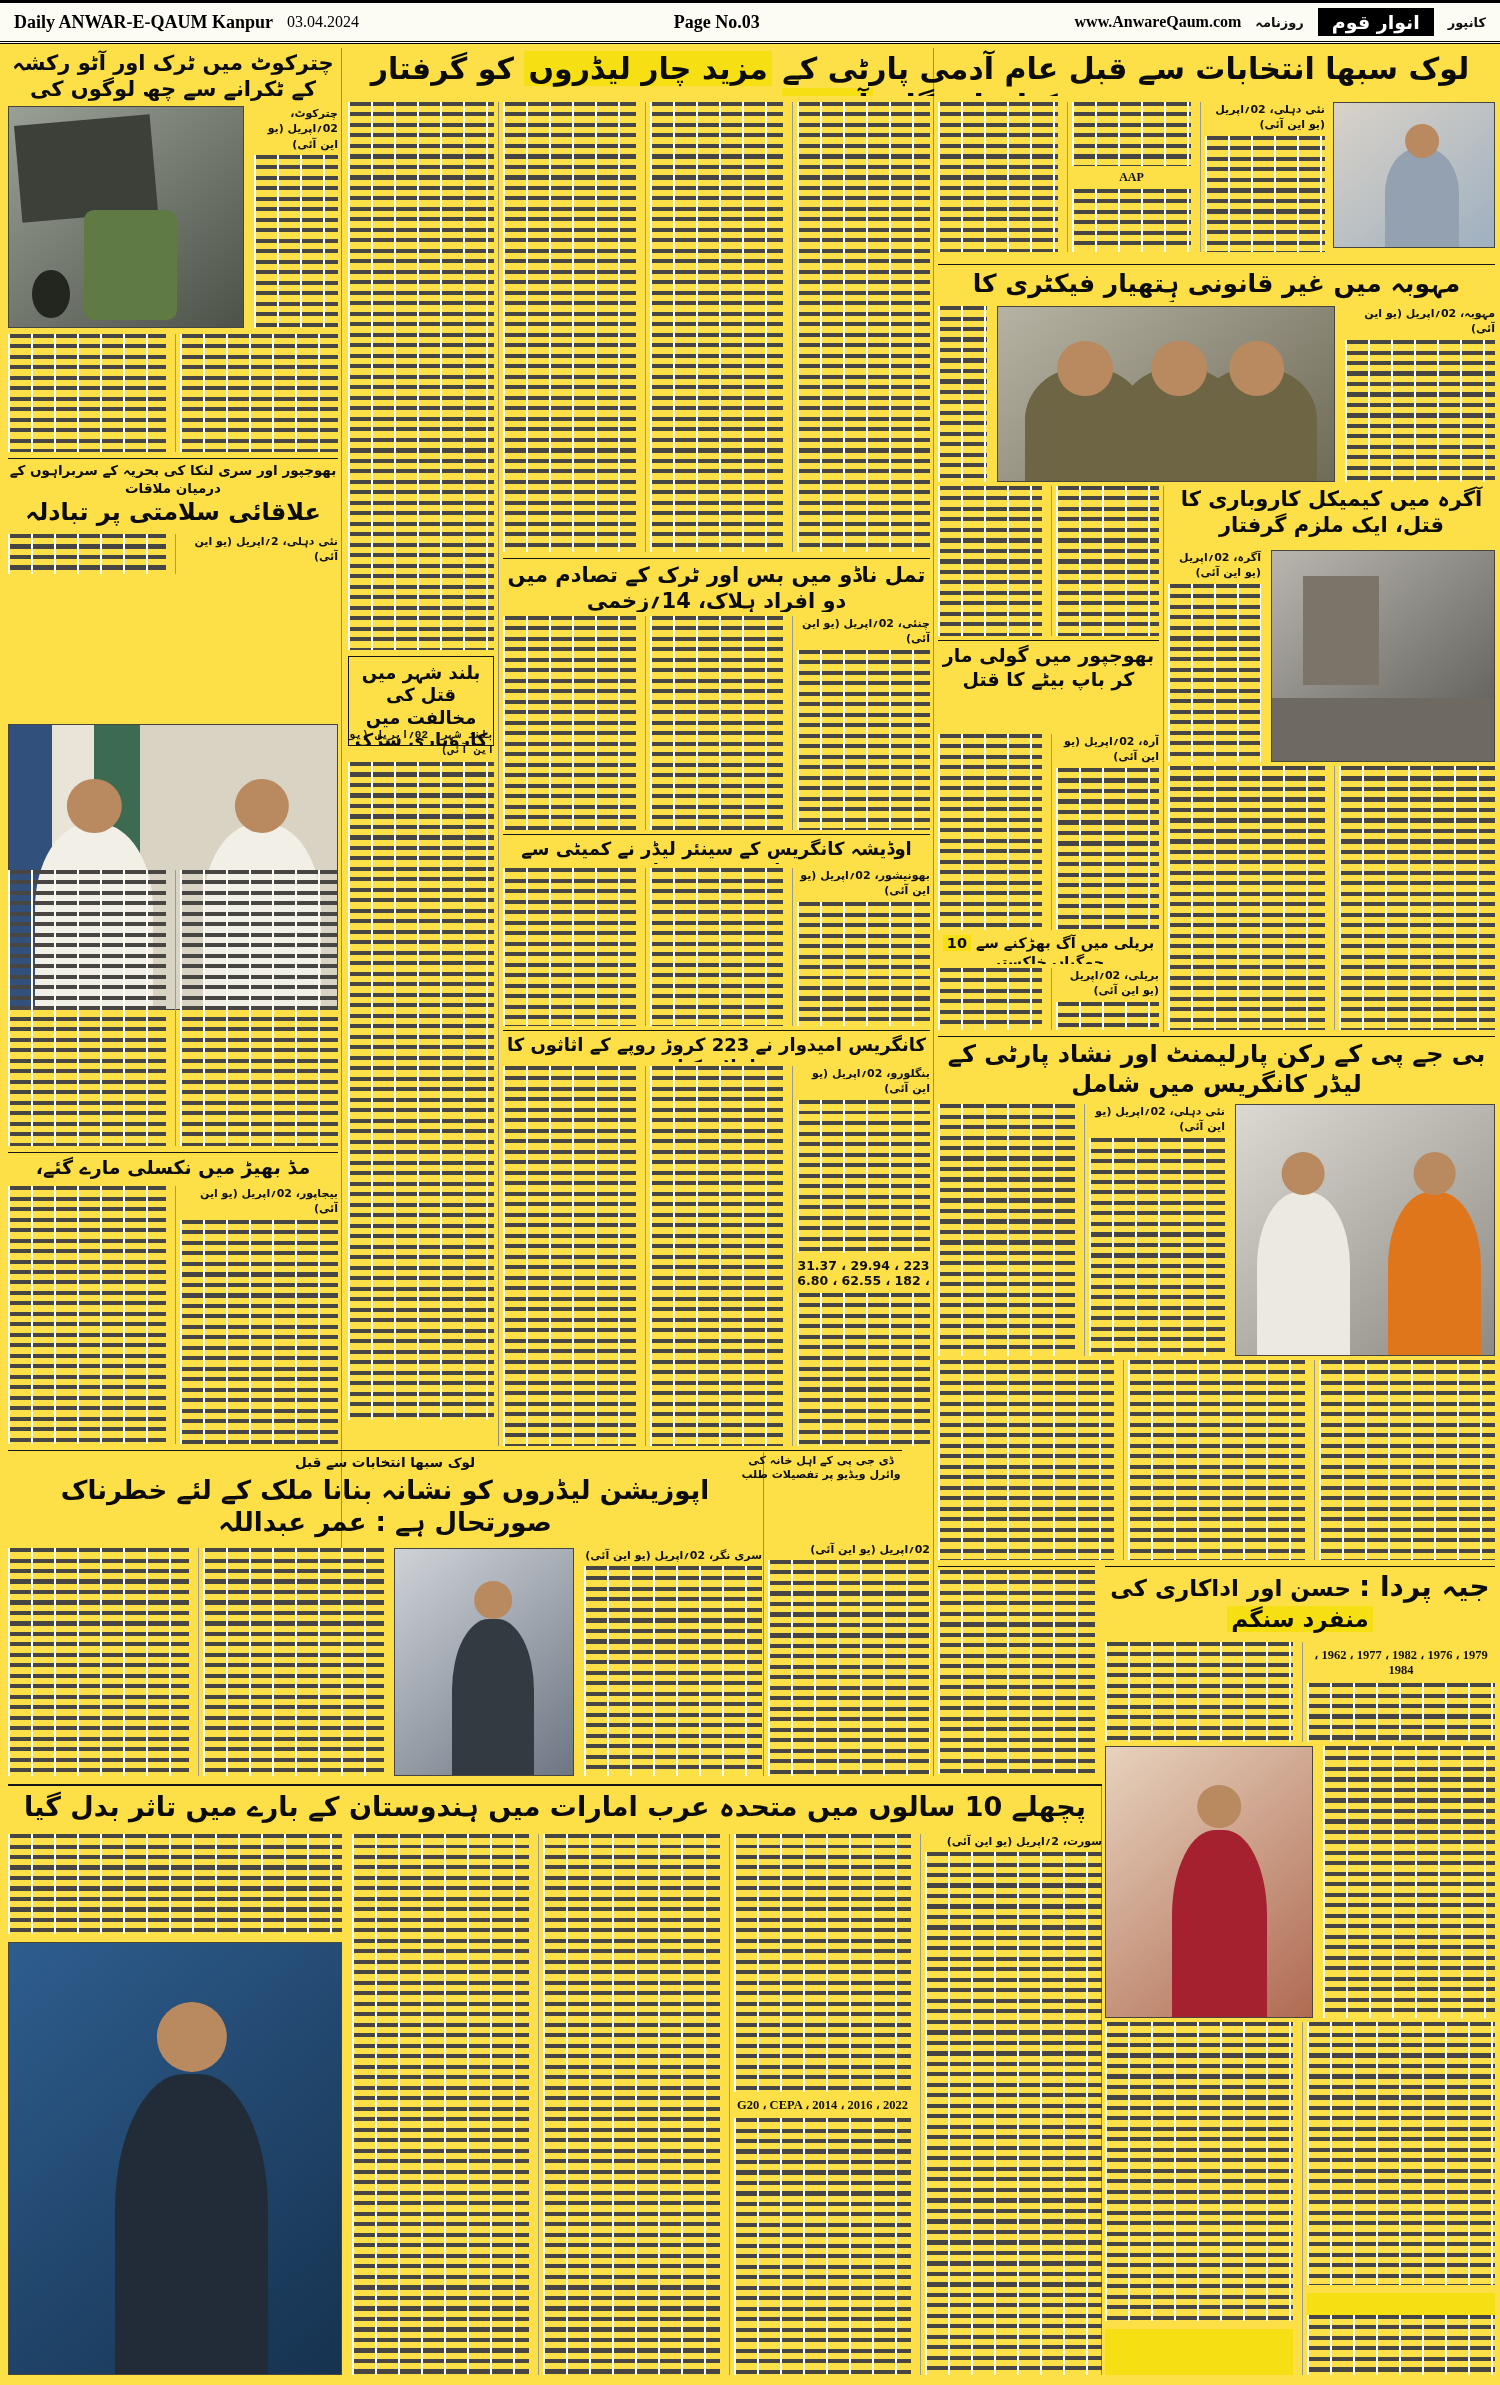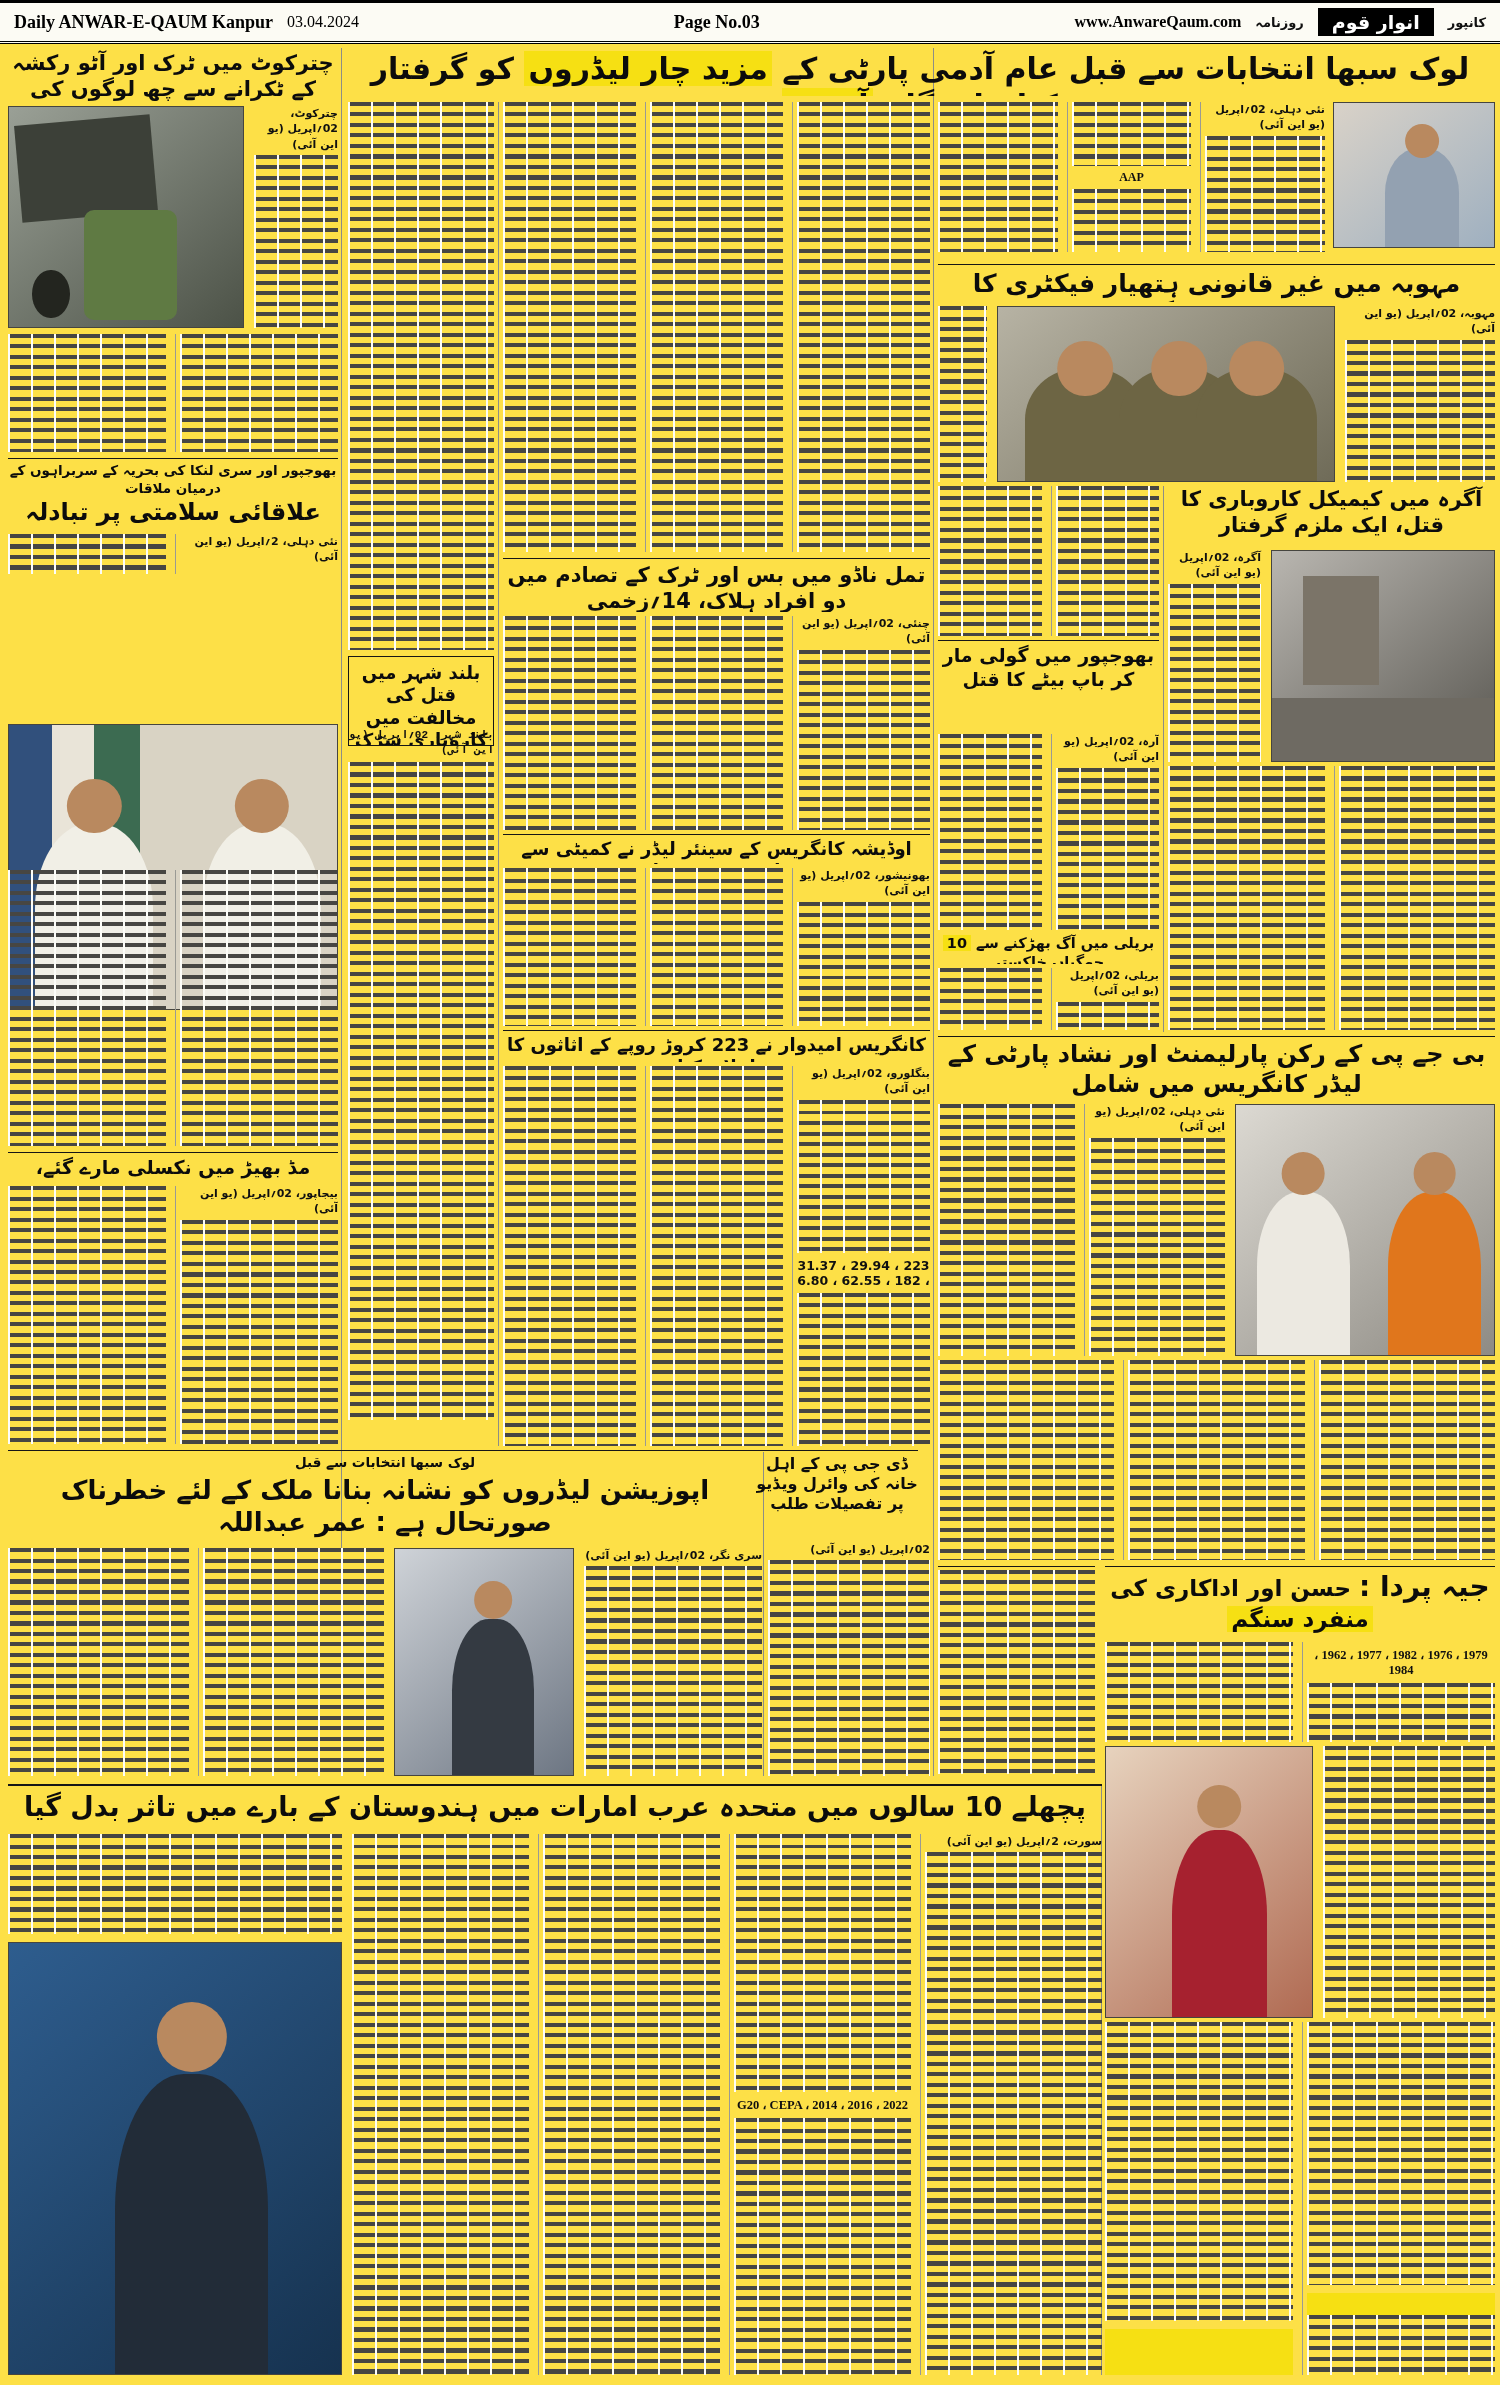--- a/index.html
+++ b/index.html
@@ -428,19 +428,19 @@
         <div class="hl-bar" style="height:22px;"></div>
         <div class="tx" style="flex:0 0 60px;"></div>
       </div>
       <div class="col">
         <div class="tx"></div>
         <div class="hl-bar" style="height:46px;"></div>
       </div>
     </div>
   </div>
 
-  <div class="ab h bt" style="left:756px;top:1450px;width:162px;height:88px;font-size:16px;">ڈی جی پی کے اہل خانہ کی وائرل ویڈیو پر تفصیلات طلب</div>
+  <div class="ab h bt" style="left:740px;top:1450px;width:162px;height:88px;font-size:11px;">ڈی جی پی کے اہل خانہ کی وائرل ویڈیو پر تفصیلات طلب</div>
   <div class="ab vstack" style="left:768px;top:1542px;width:162px;height:234px;">
     <div class="dl">02؍اپریل (یو این آئی)</div>
     <div class="tx"></div>
   </div>
 
 </div>
 
 </body></html>

